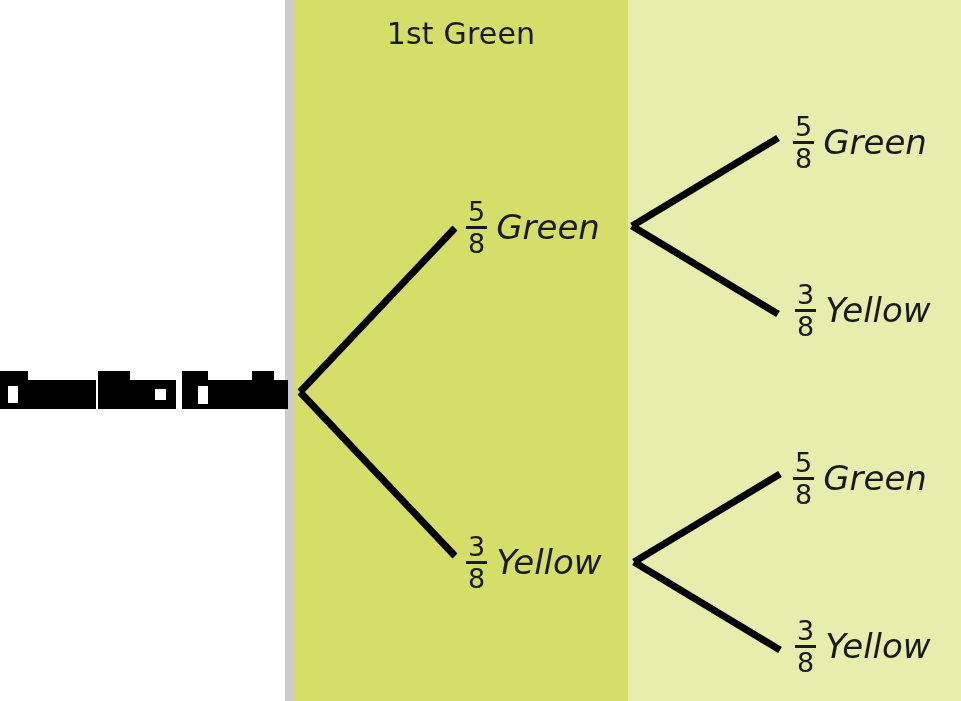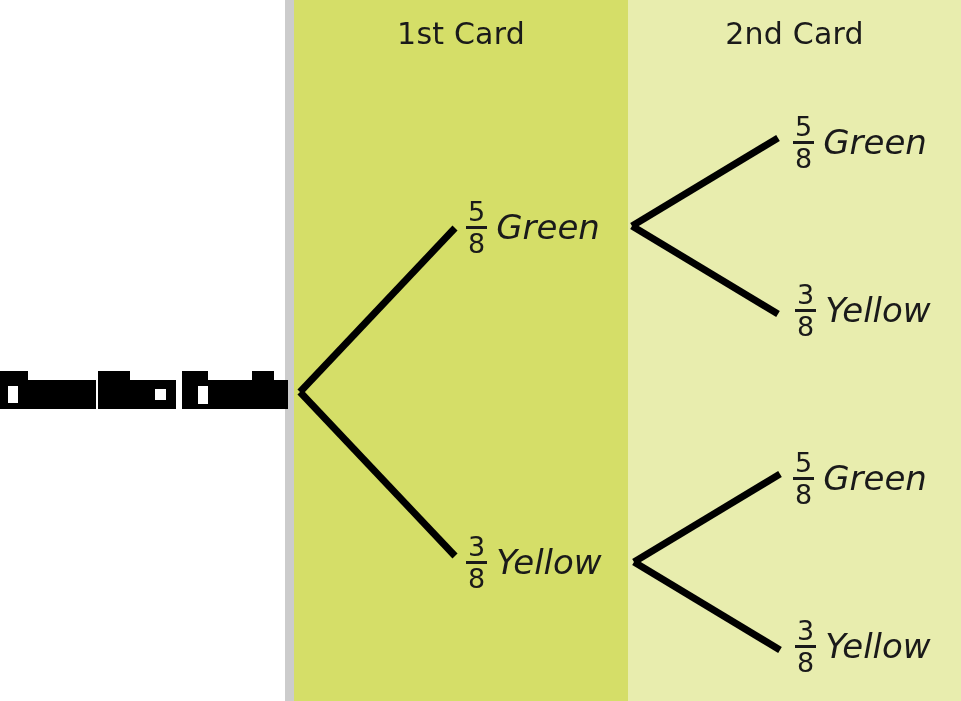--- a/index.html
+++ b/index.html
@@ -119,22 +119,21 @@
 </style>
 </head>
 <body>
 
 <div class="diagram">
 
   <div class="band band-divider"></div>
   <div class="band band-first"></div>
   <div class="band band-second"></div>
 
-  <div class="col-header col-header-first">1st Card</div>
-  <div class="col-header col-header-second">2nd Card</div>
+  <div class="col-header col-header-first">1st Green</div>
 
   <svg class="tree-lines" viewBox="0 0 961 701">
     <g stroke="#000000" stroke-width="7" stroke-linecap="butt" fill="none">
       <line x1="300" y1="392" x2="455" y2="228"></line>
       <line x1="300" y1="392" x2="455" y2="556"></line>
       <line x1="632" y1="226" x2="778" y2="138"></line>
       <line x1="632" y1="226" x2="778" y2="314"></line>
       <line x1="634" y1="562" x2="780" y2="474"></line>
       <line x1="634" y1="562" x2="780" y2="650"></line>
     </g>

